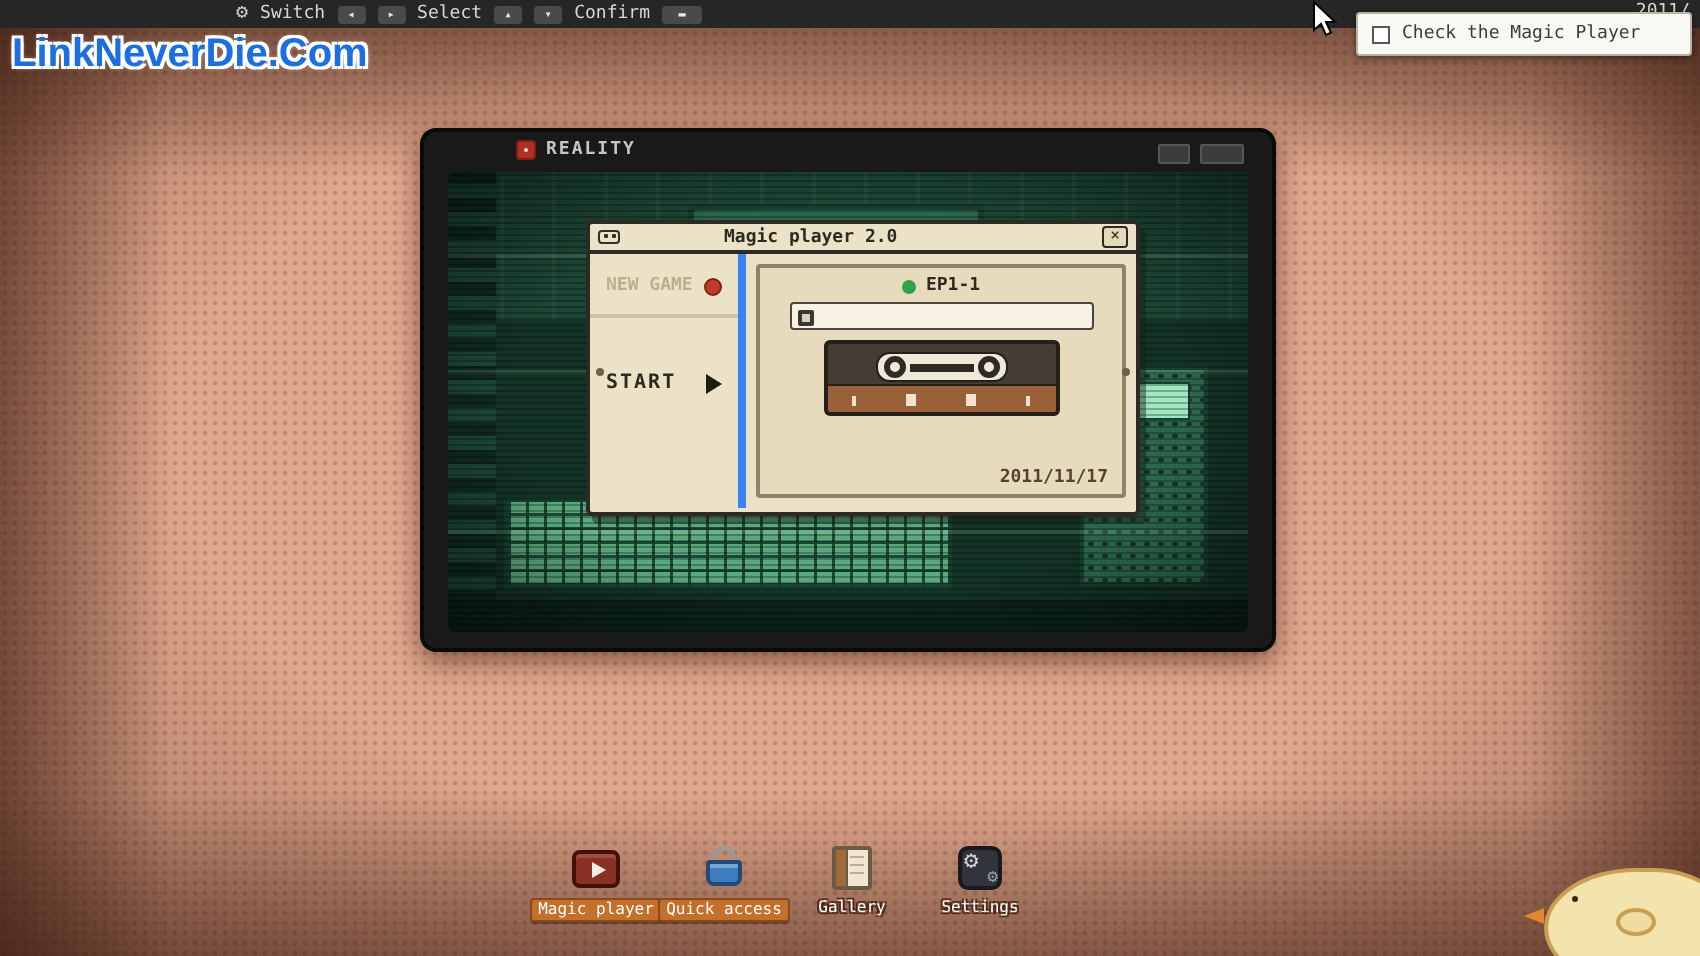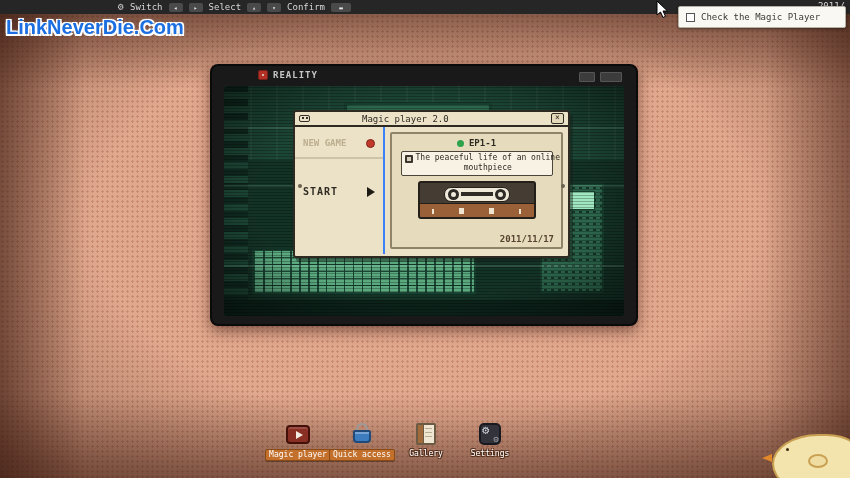--- a/index.html
+++ b/index.html
@@ -96,25 +96,25 @@
       radial-gradient(ellipse at 50% 50%,rgba(0,0,0,0) 60%,rgba(0,0,0,.45) 100%);}
   
   .window{
     position:absolute;left:293px;top:110px;width:277px;height:148px;z-index:5;
     background:#ece2c8;border:2px solid #2e2a22;border-radius:3px;box-sizing:border-box;
     box-shadow:3px 4px 0 rgba(20,30,25,.45);
   }
   .win-title{height:15px;border-bottom:2px solid #2e2a22;display:flex;align-items:center;gap:5px;padding:0 4px;box-sizing:border-box;}
   .win-icon{width:11px;height:7px;border:1.5px solid #332f28;border-radius:2px;box-sizing:border-box;
     background-image:radial-gradient(#332f28 1px,transparent 1.2px);background-size:4px 4px;background-position:1px 0px;}
-  .win-title-text{font-size:9px;font-weight:normal;color:#2e2a22;flex:1;white-space:nowrap;padding-left:47px;}
+  .win-title-text{font-size:9px;font-weight:bold;color:#2e2a22;flex:1;white-space:nowrap;padding-left:47px;}
   .win-close{width:13px;height:11px;border:1.5px solid #2e2a22;border-radius:2px;background:#e4d9ba;
     font-size:8px;line-height:8px;text-align:center;color:#2e2a22;box-sizing:border-box;}
   .win-body{display:flex;height:127px;}
-  .win-left{width:90px;border-right:2px solid #3b82f6;box-sizing:border-box;display:flex;flex-direction:column;}
+  .win-left{width:78px;border-right:4px solid #3b82f6;box-sizing:border-box;display:flex;flex-direction:column;}
   .row-newgame{display:flex;align-items:center;justify-content:space-between;padding:11px 8px 9px 8px;border-bottom:2px solid #cdc3a6;}
   .newgame-txt{color:#bcae8e;font-size:9px;font-weight:bold;white-space:nowrap;}
   .rec-dot{width:9px;height:9px;border-radius:50%;background:#c0392b;border:1px solid #7e2318;box-sizing:border-box;flex:none;}
   .row-start{display:flex;align-items:flex-end;justify-content:space-between;padding:27px 8px;}
   .start-txt{color:#2e2a22;font-size:10px;font-weight:bold;letter-spacing:1px;}
   .play-tri{width:0;height:0;border-left:8px solid #1e1a14;border-top:5px solid transparent;border-bottom:5px solid transparent;}
   .win-right{flex:1;margin:5px;background:#e6dcbd;border:2px solid #8f8468;border-radius:2px;position:relative;padding:3px 6px;box-sizing:border-box;}
   .ep-row{display:flex;align-items:center;gap:5px;justify-content:center;margin-top:1px;}
   .ep-dot{width:7px;height:7px;border-radius:50%;background:#2fa24c;flex:none;}
   .ep-txt{font-size:9px;color:#2e2a22;font-weight:bold;}
@@ -226,24 +226,20 @@
         <span class="play-tri"></span>
       </div>
     </div>
     <div class="win-right">
       <div class="ep-row">
         <span class="ep-dot"></span>
         <span class="ep-txt">EP1-1</span>
       </div>
       <div class="tape-label">
         <span class="tl-icon"></span>
-        <span class="tl-text">
-          <div class="tl-line">The peaceful life of an online</div>
-          <div class="tl-line">mouthpiece</div>
-        </span>
       </div>
       <div class="cassette">
         <div class="cass-bottom"></div>
         <div class="cass-window">
           <span class="reel"></span>
           <span class="band"></span>
           <span class="reel"></span>
         </div>
         <div class="cass-ticks">
           <span class="tick"></span>

